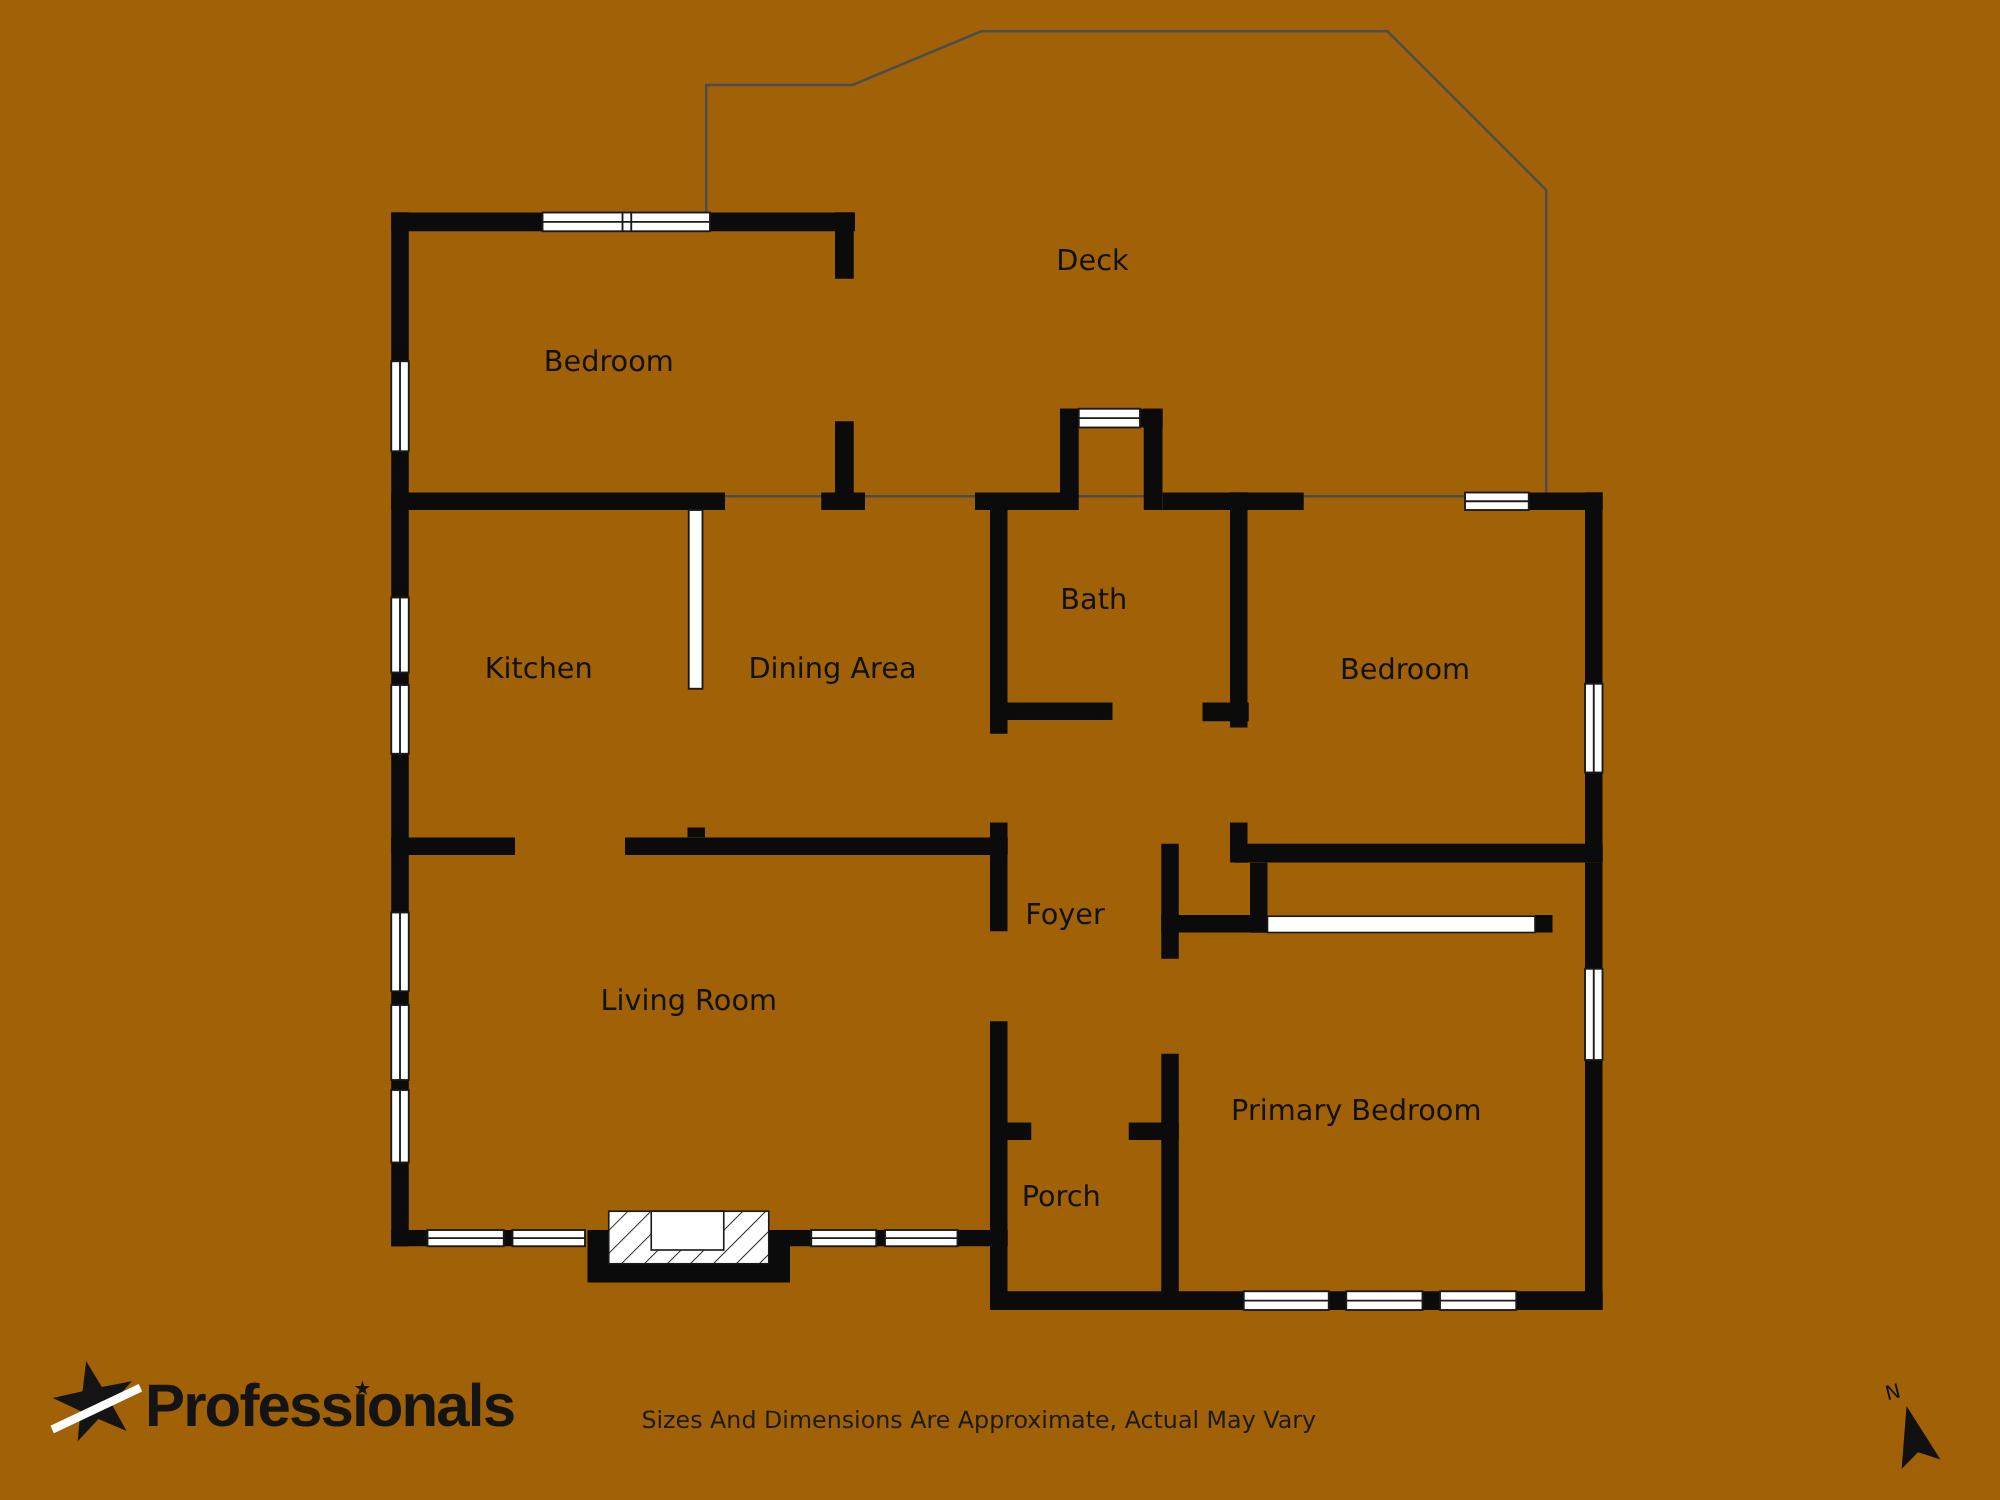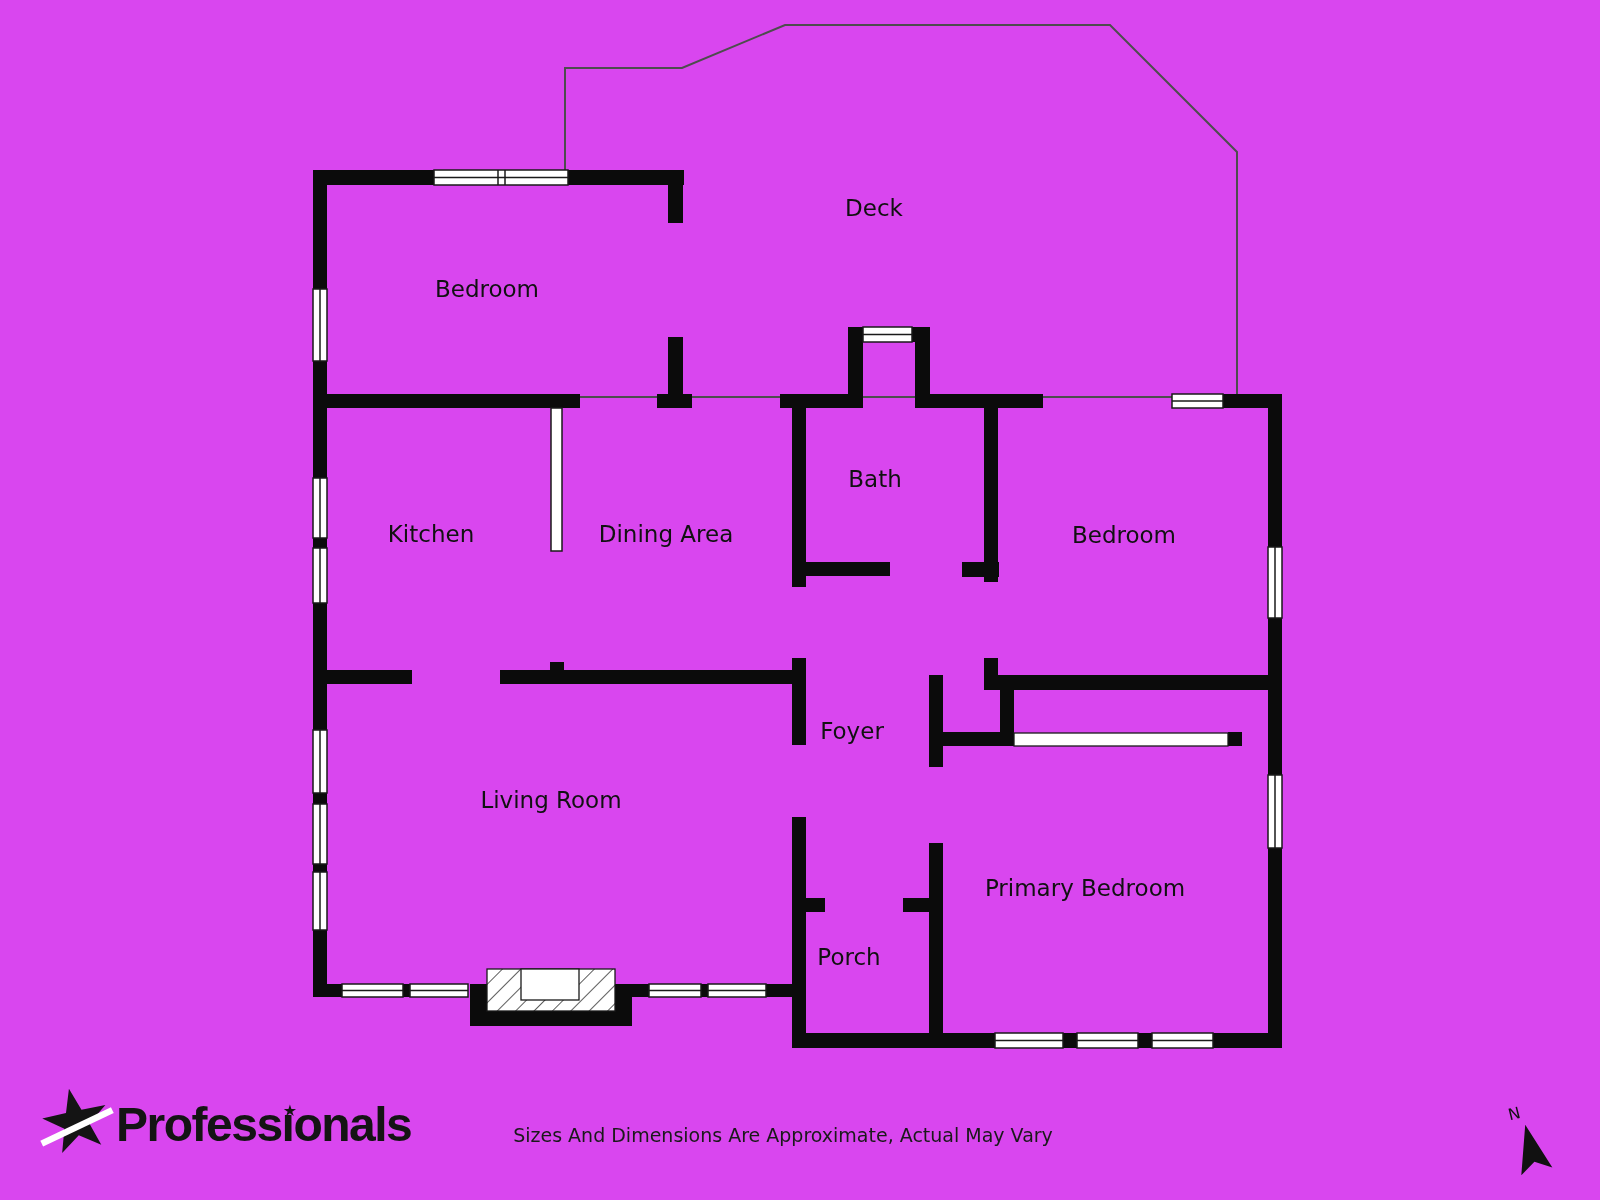--- a/index.html
+++ b/index.html
@@ -1,19 +1,19 @@
 <!DOCTYPE html>
 <html><head>
 <meta charset="utf-8">
 <style>
   html,body{margin:0;padding:0;background:#ffffff;}
   .stage{
     position:relative;
     width:1600px;height:1200px;
-    background:#d946ef;
+    background:#a16207;
     font-family:"DejaVu Sans", sans-serif;
     overflow:hidden;
   }
   svg{display:block;}
   .room-label{
     font-family:"DejaVu Sans", sans-serif;
     font-size:23px;
     fill:#111111;
   }
   .disclaimer-text{

